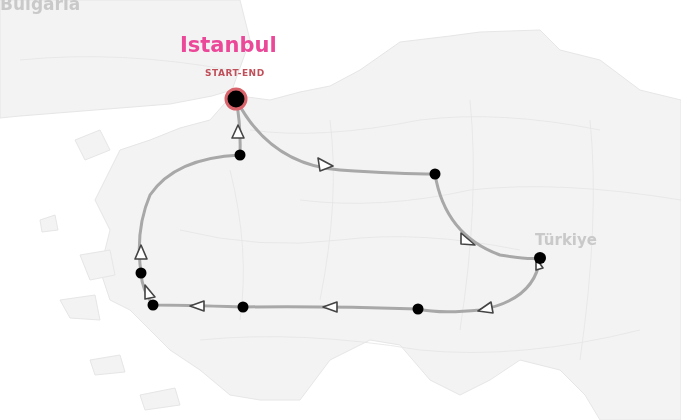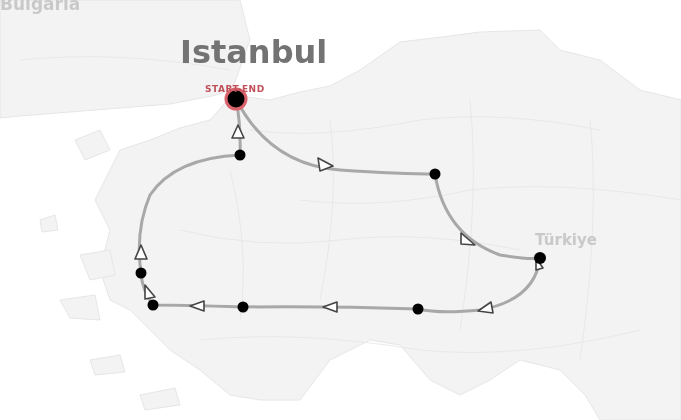--- a/index.html
+++ b/index.html
@@ -1,21 +1,21 @@
 <!DOCTYPE html>
 <html><head>
 <meta charset="utf-8">
 <style>
   html, body { margin:0; padding:0; }
   body { width:681px; height:420px; overflow:hidden; background:#ffffff; position:relative; font-family:"DejaVu Sans", sans-serif; }
   #map { position:absolute; left:0; top:0; width:681px; height:420px; }
   .lbl { position:absolute; white-space:nowrap; }
   .country { color:#c9c9c9; font-weight:bold; font-family:"DejaVu Sans", sans-serif; }
-  .title { color:#737373; font-weight:bold; font-size:32px; letter-spacing:0px; font-family:"DejaVu Sans", sans-serif; }
-  .sub { font-weight:bold; font-size:9px; letter-spacing:0.5px; font-family:"DejaVu Sans", sans-serif;margin-top:16px; }
+  .title { color:#ec4899; font-weight:bold; font-size:21px; letter-spacing:0px; font-family:"DejaVu Sans", sans-serif; }
+  .sub { font-weight:bold; font-size:9px; letter-spacing:0.5px; font-family:"DejaVu Sans", sans-serif; }
 </style>
 </head>
 <body>
 
 <svg id="map" viewBox="0 0 681 420" xmlns="http://www.w3.org/2000/svg">
 
   <g fill="#f3f3f3" stroke="#e6e6e6" stroke-width="1">
 
     <path d="M0,0 L240,0 L250,40 L232,90 L212,96 L170,104 L120,108 L70,112 L20,116 L0,118 Z"></path>
 

